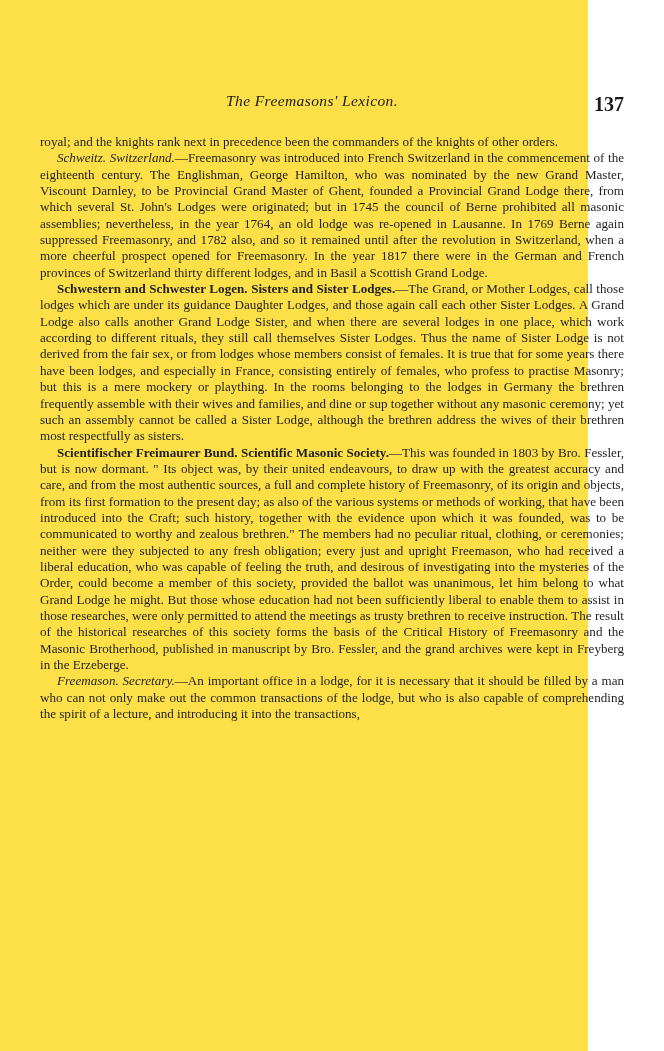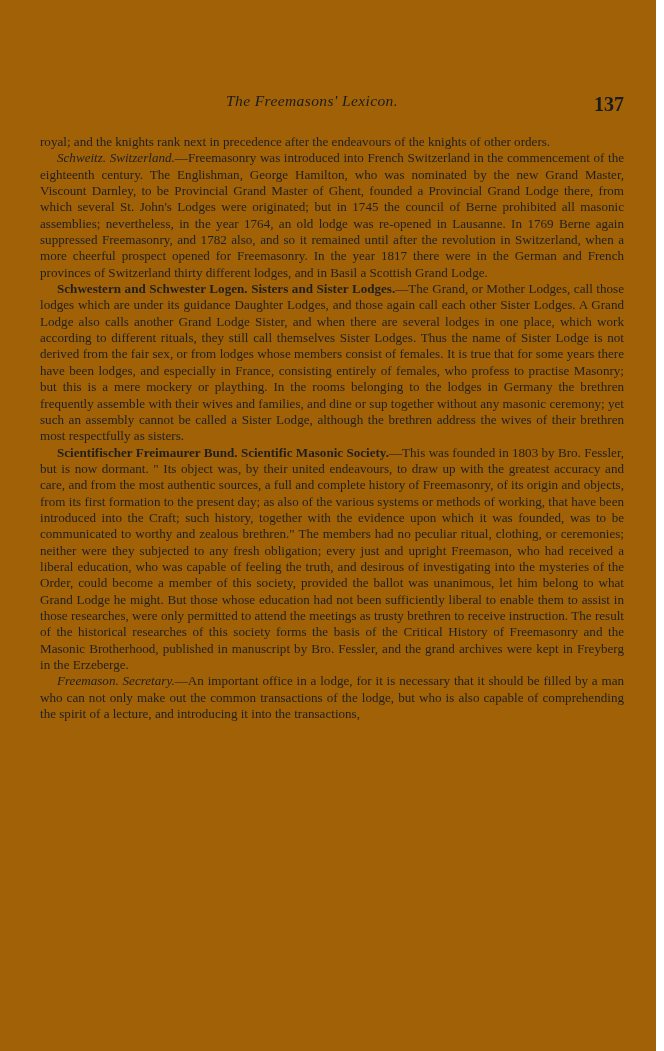--- a/index.html
+++ b/index.html
@@ -11,23 +11,23 @@
     width: 664px;
     height: 1051px;
     font-family: "Liberation Serif", serif;
     color: #1b1b1b;
     position: relative;
     overflow: hidden;
   }
   .page {
     position: absolute;
     left: 0; top: 0;
-    width: 656px;
+    width: 588px;
     height: 1051px;
-    background: #a16207;
+    background: #fde047;
   }
   .page-inner {
     position: absolute;
     left: 40px;
     top: 92px;
     width: 584px;
   }
   .running-head {
     position: relative;
     height: 30px;
@@ -81,21 +81,21 @@
 <div class="page">
   <div class="page-inner">
 
     <div class="running-head">
       <div class="running-title">The Freemasons' Lexicon.</div>
       <div class="folio">137</div>
     </div>
 
     <div class="body-text">
 
-      <p><span>royal; and the knights rank next in precedence after the endeavours of the knights of other orders.</span></p>
+      <p><span>royal; and the knights rank next in precedence been the commanders of the knights of other orders.</span></p>
 
       <p class="indent"><span class="entry-term">Schweitz.   Switzerland.</span><span>—Freemasonry was introduced into French Switzerland in the commencement of the eighteenth century.   The Englishman, George Hamilton, who was nominated by the new Grand Master, Viscount Darnley, to be Provincial Grand Master of Ghent, founded a Provincial Grand Lodge there, from which several St. John's Lodges were originated; but in 1745 the council of Berne prohibited all masonic assemblies; nevertheless, in the year 1764, an old lodge was re-opened in Lausanne.   In 1769 Berne again suppressed Freemasonry, and 1782 also, and so it remained until after the revolution in Switzerland, when a more cheerful prospect opened for Freemasonry.   In the year 1817 there were in the German and French provinces of Switzerland thirty different lodges, and in Basil a Scottish Grand Lodge.</span></p>
 
       <p class="indent"><span class="entry-term-b">Schwestern and Schwester Logen.   Sisters and Sister Lodges.</span><span>—The Grand, or Mother Lodges, call those lodges which are under its guidance Daughter Lodges, and those again call each other Sister Lodges.   A Grand Lodge also calls another Grand Lodge Sister, and when there are several lodges in one place, which work according to different rituals, they still call themselves Sister Lodges.   Thus the name of Sister Lodge is not derived from the fair sex, or from lodges whose members consist of females.   It is true that for some years there have been lodges, and especially in France, consisting entirely of females, who profess to practise Masonry; but this is a mere mockery or plaything.   In the rooms belonging to the lodges in Germany the brethren frequently assemble with their wives and families, and dine or sup together without any masonic ceremony; yet such an assembly cannot be called a Sister Lodge, although the brethren address the wives of their brethren most respectfully as sisters.</span></p>
 
       <p class="indent"><span class="entry-term-b">Scientifischer Freimaurer Bund.   Scientific Masonic Society.</span><span>—This was founded in 1803 by Bro. Fessler, but is now dormant.  " Its object was, by their united endeavours, to draw up with the greatest accuracy and care, and from the most authentic sources, a full and complete history of Freemasonry, of its origin and objects, from its first formation to the present day; as also of the various systems or methods of working, that have been introduced into the Craft; such history, together with the evidence upon which it was founded, was to be communicated to worthy and zealous brethren."   The members had no peculiar ritual, clothing, or ceremonies; neither were they subjected to any fresh obligation; every just and upright Freemason, who had received a liberal education, who was capable of feeling the truth, and desirous of investigating into the mysteries of the Order, could become a member of this society, provided the ballot was unanimous, let him belong to what Grand Lodge he might.   But those whose education had not been sufficiently liberal to enable them to assist in those researches, were only permitted to attend the meetings as trusty brethren to receive instruction. The result of the historical researches of this society forms the basis of the Critical History of Freemasonry and the Masonic Brotherhood, published in manuscript by Bro. Fessler, and the grand archives were kept in Freyberg in the Erzeberge.</span></p>
 
       <p class="indent"><span class="entry-term">Freemason.   Secretary.</span><span>—An important office in a lodge, for it is necessary that it should be filled by a man who can not only make out the common transactions of the lodge, but who is also capable of comprehending the spirit of a lecture, and introducing it into the transactions,</span></p>
 
     </div>

